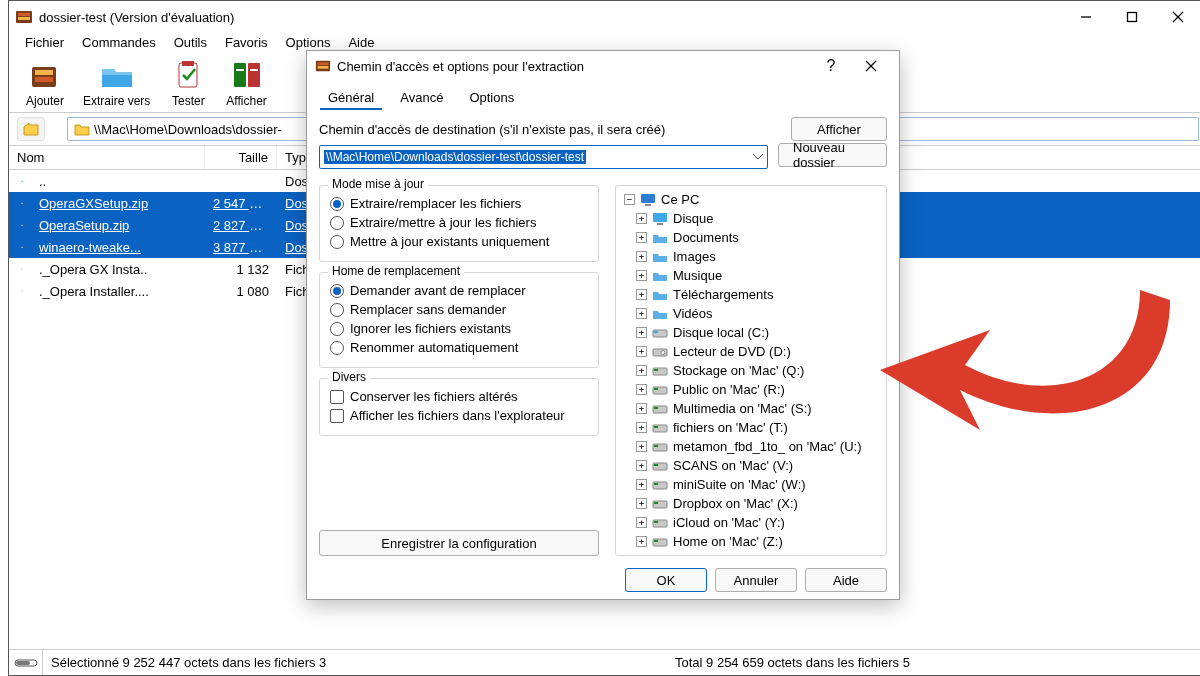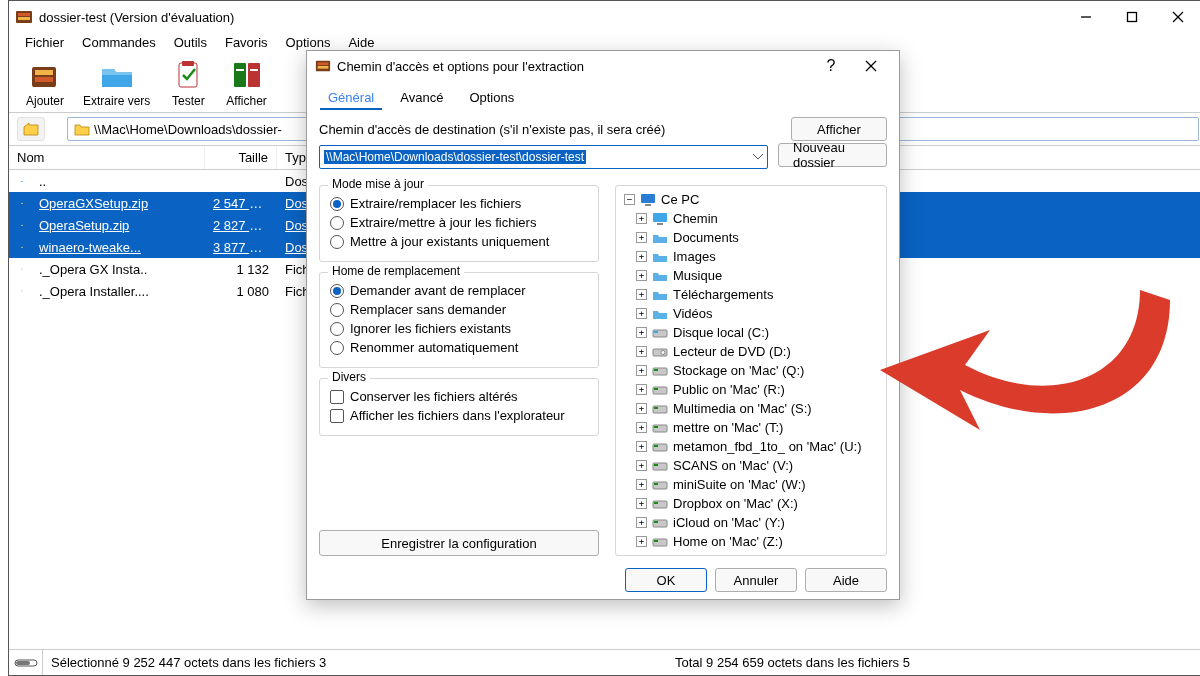--- a/index.html
+++ b/index.html
@@ -34,21 +34,21 @@
   .status .s1 { flex: 1; padding-left: 8px; }
   .status .s2 { width: 540px; padding-left: 8px; }
 
   
   .dialog { position: absolute; left: 306px; top: 50px; width: 594px; height: 550px; background: #fff; border: 1px solid #9b9b9b; box-shadow: 0 6px 20px rgba(0,0,0,.25); display: flex; flex-direction: column; }
   .dlg-title { height: 32px; display: flex; align-items: center; padding: 0 8px; font-size: 13px; }
   .dlg-title .spacer { flex: 1; }
   .dlg-title .sysbtn { width: 40px; height: 30px; display: flex; align-items: center; justify-content: center; }
   .tabs { display: flex; padding: 4px 8px 0 8px; font-size: 13px; }
   .tabs > div { padding: 4px 12px; border: 1px solid transparent; border-bottom: none; border-radius: 3px 3px 0 0; position: relative; }
-  .tabs > div.active { color: #3b82f6; }
+  .tabs > div.active { color: #000000; }
   .tabs > div.active::after { content: ""; position: absolute; left: 4px; right: 4px; bottom: -1px; height: 2px; background: #0a63c2; }
   .dlg-body { flex: 1; padding: 8px 12px 0 12px; font-size: 13px; display: flex; flex-direction: column; }
   .dest-row { display: flex; align-items: center; gap: 18px; }
   .dest-row .lbl { flex: 1; }
   .btn { height: 24px; padding: 0 14px; border: 1px solid #adadad; border-radius: 3px; background: #f8f8f8; font-size: 13px; display: flex; align-items: center; justify-content: center; }
   .combo { height: 24px; border: 1px solid #0a63c2; border-radius: 2px; display: flex; align-items: center; padding: 0 4px; margin-top: 4px; }
   .combo .sel { background: #0a63c2; color: #fff; padding: 0 2px; font-size: 12px; }
   .combo .arrow { margin-left: auto; }
   .cols { display: flex; gap: 16px; margin-top: 16px; flex: 1; min-height: 0; }
   .left { width: 280px; display: flex; flex-direction: column; }
@@ -367,21 +367,21 @@
               <span>Ce PC</span>
             </div>
             <div class="node level1">
               <span class="exp">+</span>
               <span class="ic">
                 <svg width="16" height="13" viewBox="0 0 16 13">
                   <rect x="1" y="1" width="14" height="9" rx="1" fill="#3fa6e8"></rect>
                   <rect x="5" y="11" width="6" height="2" fill="#888"></rect>
                 </svg>
               </span>
-              <span>Chemin</span>
+              <span>Disque</span>
             </div>
             <div class="node level1">
               <span class="exp">+</span>
               <span class="ic">
                 <svg width="16" height="12" viewBox="0 0 16 12">
                   <path d="M1 3 L6 3 L7 5 L15 5 L15 11 L1 11 Z" fill="#5bb0e8"></path>
                 </svg>
               </span>
               <span>Documents</span>
             </div>
@@ -472,21 +472,21 @@
               <span>Multimedia on 'Mac' (S:)</span>
             </div>
             <div class="node level1">
               <span class="exp">+</span>
               <span class="ic">
                 <svg width="16" height="12" viewBox="0 0 16 12">
                   <rect x="1" y="3" width="14" height="7" rx="1" fill="#c8c8c8" stroke="#888"></rect>
                   <rect x="2" y="4" width="4" height="2" fill="#1a8a1a"></rect>
                 </svg>
               </span>
-              <span>mettre on 'Mac' (T:)</span>
+              <span>fichiers on 'Mac' (T:)</span>
             </div>
             <div class="node level1">
               <span class="exp">+</span>
               <span class="ic">
                 <svg width="16" height="12" viewBox="0 0 16 12">
                   <rect x="1" y="3" width="14" height="7" rx="1" fill="#c8c8c8" stroke="#888"></rect>
                   <rect x="2" y="4" width="4" height="2" fill="#1a8a1a"></rect>
                 </svg>
               </span>
               <span>metamon_fbd_1to_ on 'Mac' (U:)</span>

